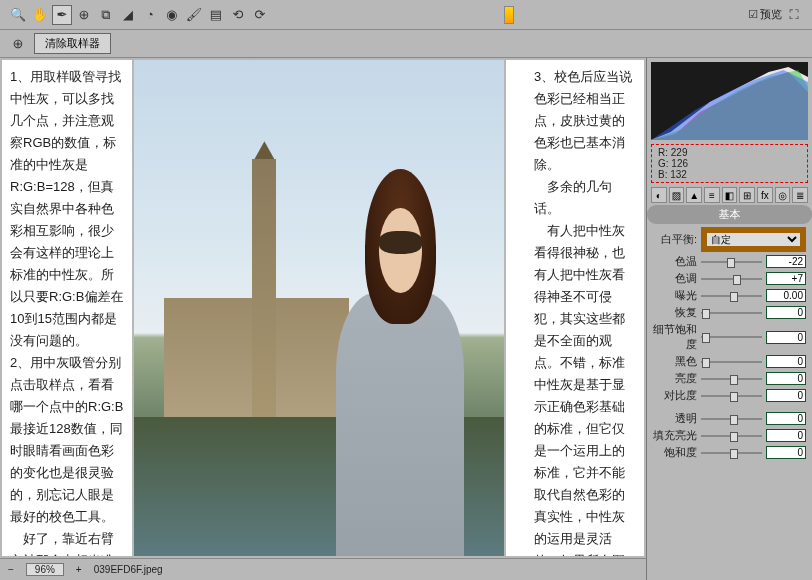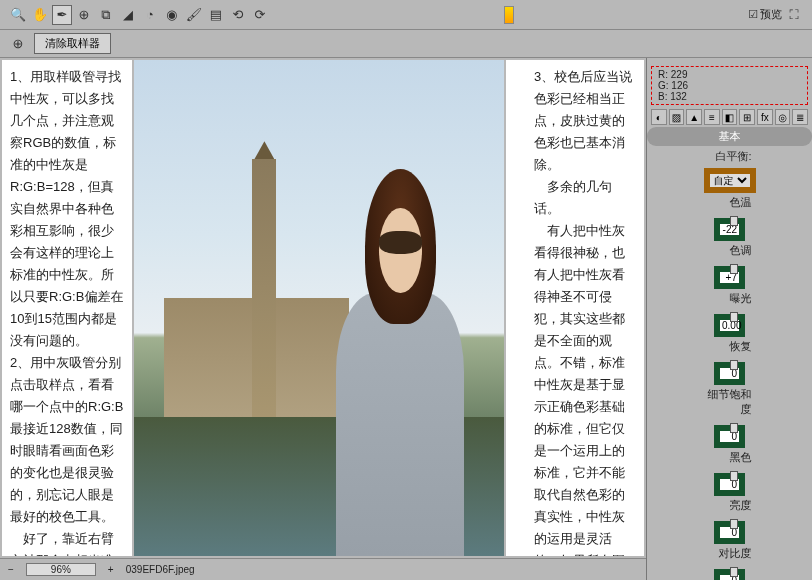--- a/index.html
+++ b/index.html
@@ -23,34 +23,34 @@
 .sky { position:absolute; inset:0; background:linear-gradient(#c5d8e8 0%,#d8e6ef 35%,#e8eef2 55%,#a0b090 56%,#6f8468 72%,#4a5a3e 72%,#5c7b7f 100%); }
 .tower { position:absolute; left:32%; bottom:28%; width:24px; height:52%; background:linear-gradient(#8a7a5c,#a89670); }
 .tower::before{content:"";position:absolute;top:-18px;left:2px;width:20px;height:18px;background:#6a5a3c;clip-path:polygon(50% 0,100% 100%,0 100%);}
 .bldg { position:absolute; left:8%; right:42%; bottom:28%; height:24%; background:linear-gradient(#9c8a68,#b0a080); }
 .person { position:absolute; right:4%; bottom:0; width:48%; height:78%; }
 .hair { position:absolute; top:0; left:30%; width:40%; height:40%; background:radial-gradient(ellipse at 50% 30%,#5a3018,#2a1408); border-radius:50% 50% 40% 40%; }
 .face { position:absolute; top:10%; left:38%; width:24%; height:22%; background:#e8c8a8; border-radius:50%; }
 .glass{position:absolute;top:16%;left:38%;width:24%;height:6%;background:#3a2818;border-radius:40%;}
 .torso { position:absolute; top:32%; left:14%; width:72%; height:68%; background:linear-gradient(#a8b0b8,#98a0a8); border-radius:30% 30% 0 0; }
 .status { height:22px; background:#b8b8b8; border-top:1px solid #888; display:flex; align-items:center; gap:12px; padding:0 8px; font-size:10px; color:#222; }
-.status .zoom{border:1px solid #777;background:#ddd;padding:0 24px;}
+.status .zoom{border:1px solid #777;background:#ddd;padding:0 8px;}
 .panel { width:166px; background:#b8b8b8; border-left:1px solid #777; display:flex; flex-direction:column; overflow:hidden;}
 .histo { height:78px; background:#1a1a1a; position:relative; margin:4px; overflow:hidden;}
 .histo svg { width:100%; height:100%; }
 .rgb2 { border:1px dashed #d00; padding:2px 6px; font-size:10px; color:#222; margin:0 4px 4px; font-family:monospace; line-height:11px;}
 .tabrow { display:flex; gap:2px; padding:0 4px; font-size:10px; }
 .tabrow span{width:18px;height:16px;background:#c8c8c8;border:1px solid #888;display:inline-flex;align-items:center;justify-content:center;}
 .phead { background:#9a9a9a; color:#fff; font-size:11px; padding:2px; text-align:center; margin:2px 0;border-radius:9px; }
-.prow { display:flex; align-items:center; padding:1px 6px; font-size:11px; gap:4px;flex-direction:column; }
+.prow { display:flex; align-items:center; padding:1px 6px; font-size:11px; gap:4px; }
 .prow label { width:44px; color:#222; text-align:right; font-size:11px;}
 .prow .sld { flex:1; height:12px; position:relative; }
 .prow .sld .track{position:absolute;top:5px;left:0;right:0;height:2px;background:#888;}
 .prow .sld .thumb{position:absolute;top:2px;width:8px;height:10px;background:#ddd;border:1px solid #555;}
-.prow .val { width:31px; font-size:10px; background:#fff; border:6px solid #14532d; text-align:right; padding:0 2px; }
+.prow .val { width:40px; font-size:10px; background:#fff; border:1px solid #14532d; text-align:right; padding:0 2px; }
 .prow select{flex:1;font-size:10px;background:#ddd;border:6px solid #a16207;}
 .prow .lnk{color:#04c;text-decoration:underline;font-size:10px;cursor:pointer;}
 .gradT{background:linear-gradient(90deg,#06c,#ccc,#fc0);}
 .gradH{background:linear-gradient(90deg,#0c0,#ccc,#c0c);}
 </style>
 </head>
 <body>
 
 <div class="app">
  <div class="toolbar">

